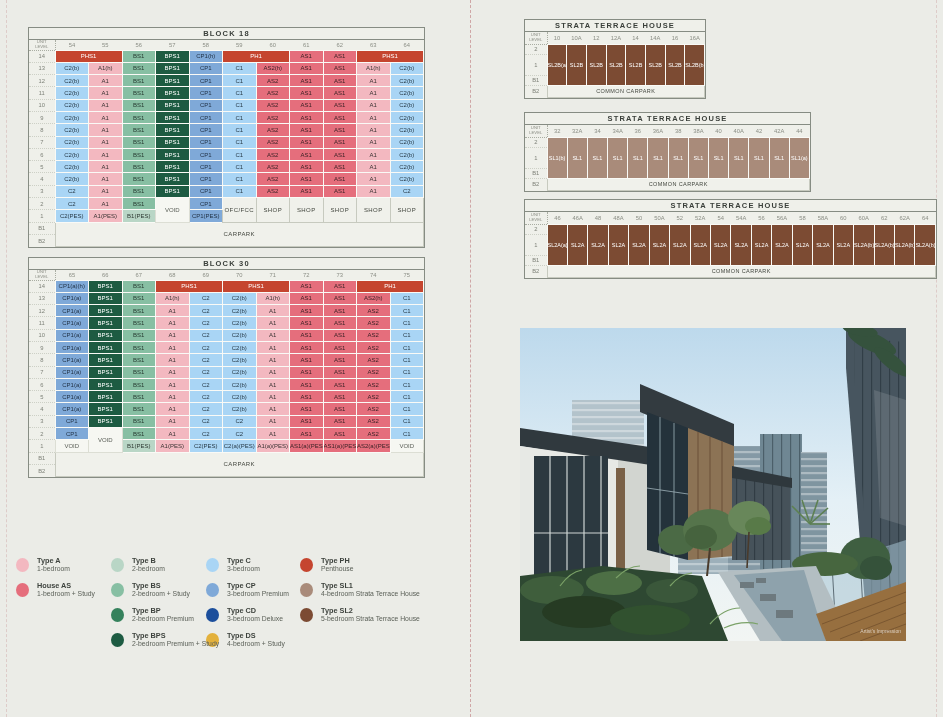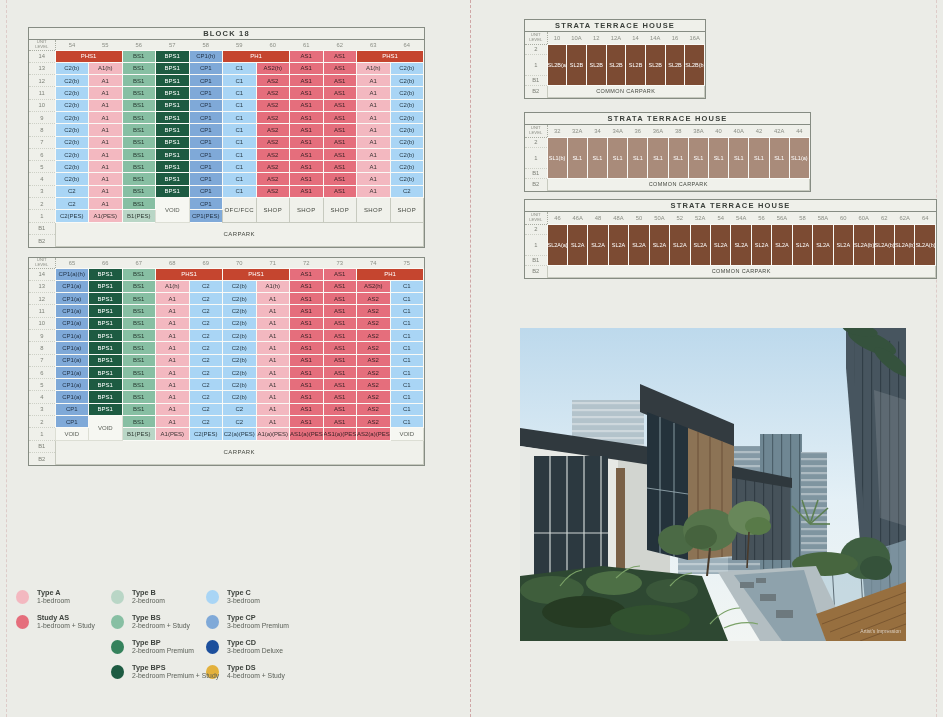--- a/index.html
+++ b/index.html
@@ -39,21 +39,21 @@
   td.unum{font-size:5.8px;color:#8b8e85;text-align:center;border-bottom:1px dotted #a9ada2;}
   td.lvl{font-size:5.8px;color:#7e8279;text-align:center;
          border-right:1px dotted #a9ada2;border-top:1px dotted #cdd0c6;}
   td.cell{font-size:6px;text-align:center;border:1px solid #fafaf6;
           overflow:hidden;white-space:nowrap;}
   .strata td.cell{font-size:5.5px;}
   td.cell.VOID{border-color:#dcded4;}
   td.cell.F{border-color:#c7cabf;letter-spacing:.4px;}
 
   
-  .legend-col{position:absolute;top:588px;}
+  .legend-col{position:absolute;top:556px;}
   #lc0{left:16px;} #lc1{left:111px;} #lc2{left:206px;} #lc3{left:300px;}
   .legend-item{position:relative;height:25px;padding-left:21px;box-sizing:border-box;}
   .swatch{position:absolute;left:0;top:2px;width:13px;height:14px;border-radius:50%;}
   .li-code{font-size:7.3px;font-weight:bold;color:#3d423d;line-height:9px;white-space:nowrap;}
   .li-desc{font-size:6.8px;color:#5b6058;line-height:8px;white-space:nowrap;}
 
   
   #photo{position:absolute;left:520px;top:328px;width:386px;height:313px;overflow:hidden;}
   #photo svg{display:block;}
   .credit{position:absolute;right:5px;bottom:7px;font-size:5px;color:rgba(255,255,255,.65);}
@@ -289,20 +289,21 @@
             <td class="lvl">B1</td>
             <td class="cell F" colspan="11" rowspan="2" style="background: rgb(240, 241, 235); color: rgb(67, 71, 63);">CARPARK</td>
           </tr>
           <tr class="rB2">
             <td class="lvl">B2</td>
           </tr>
         </tbody>
       </table>
     </div>
   <div class="stack blk" id="block30">
+      <div class="stack-title">BLOCK 30</div>
       <table>
         <colgroup>
           <col class="lvlcol">
           <col>
           <col>
           <col>
           <col>
           <col>
           <col>
           <col>
@@ -728,21 +729,21 @@
     </div>
 
   <div class="legend-col" id="lc0">
       <div class="legend-item">
         <span class="swatch" style="background: rgb(243, 184, 192);"></span>
         <div class="li-code">Type A</div>
         <div class="li-desc">1-bedroom</div>
       </div>
       <div class="legend-item">
         <span class="swatch" style="background: rgb(229, 110, 124);"></span>
-        <div class="li-code">Study AS</div>
+        <div class="li-code">House AS</div>
         <div class="li-desc">1-bedroom + Study</div>
       </div>
     </div>
   <div class="legend-col" id="lc2">
       <div class="legend-item">
         <span class="swatch" style="background: rgb(169, 213, 245);"></span>
         <div class="li-code">Type C</div>
         <div class="li-desc">3-bedroom</div>
       </div>
       <div class="legend-item">
@@ -774,20 +775,37 @@
       </div>
       <div class="legend-item">
         <span class="swatch" style="background: rgb(53, 130, 92);"></span>
         <div class="li-code">Type BP</div>
         <div class="li-desc">2-bedroom Premium</div>
       </div>
       <div class="legend-item">
         <span class="swatch" style="background: rgb(29, 91, 66);"></span>
         <div class="li-code">Type BPS</div>
         <div class="li-desc">2-bedroom Premium + Study</div>
+      </div>
+    </div>
+  <div class="legend-col" id="lc3">
+      <div class="legend-item">
+        <span class="swatch" style="background: rgb(197, 69, 47);"></span>
+        <div class="li-code">Type PH</div>
+        <div class="li-desc">Penthouse</div>
+      </div>
+      <div class="legend-item">
+        <span class="swatch" style="background: rgb(169, 139, 122);"></span>
+        <div class="li-code">Type SL1</div>
+        <div class="li-desc">4-bedroom Strata Terrace House</div>
+      </div>
+      <div class="legend-item">
+        <span class="swatch" style="background: rgb(124, 75, 51);"></span>
+        <div class="li-code">Type SL2</div>
+        <div class="li-desc">5-bedroom Strata Terrace House</div>
       </div>
     </div>
 
   <div id="photo">
     <svg viewBox="0 0 386 313" width="386" height="313">
       <defs>
         <linearGradient id="sky" x1="0" y1="0" x2="0" y2="1">
           <stop offset="0" stop-color="#bdd9ec"></stop>
           <stop offset="0.55" stop-color="#e4f0f6"></stop>
           <stop offset="1" stop-color="#f2f5f3"></stop>

